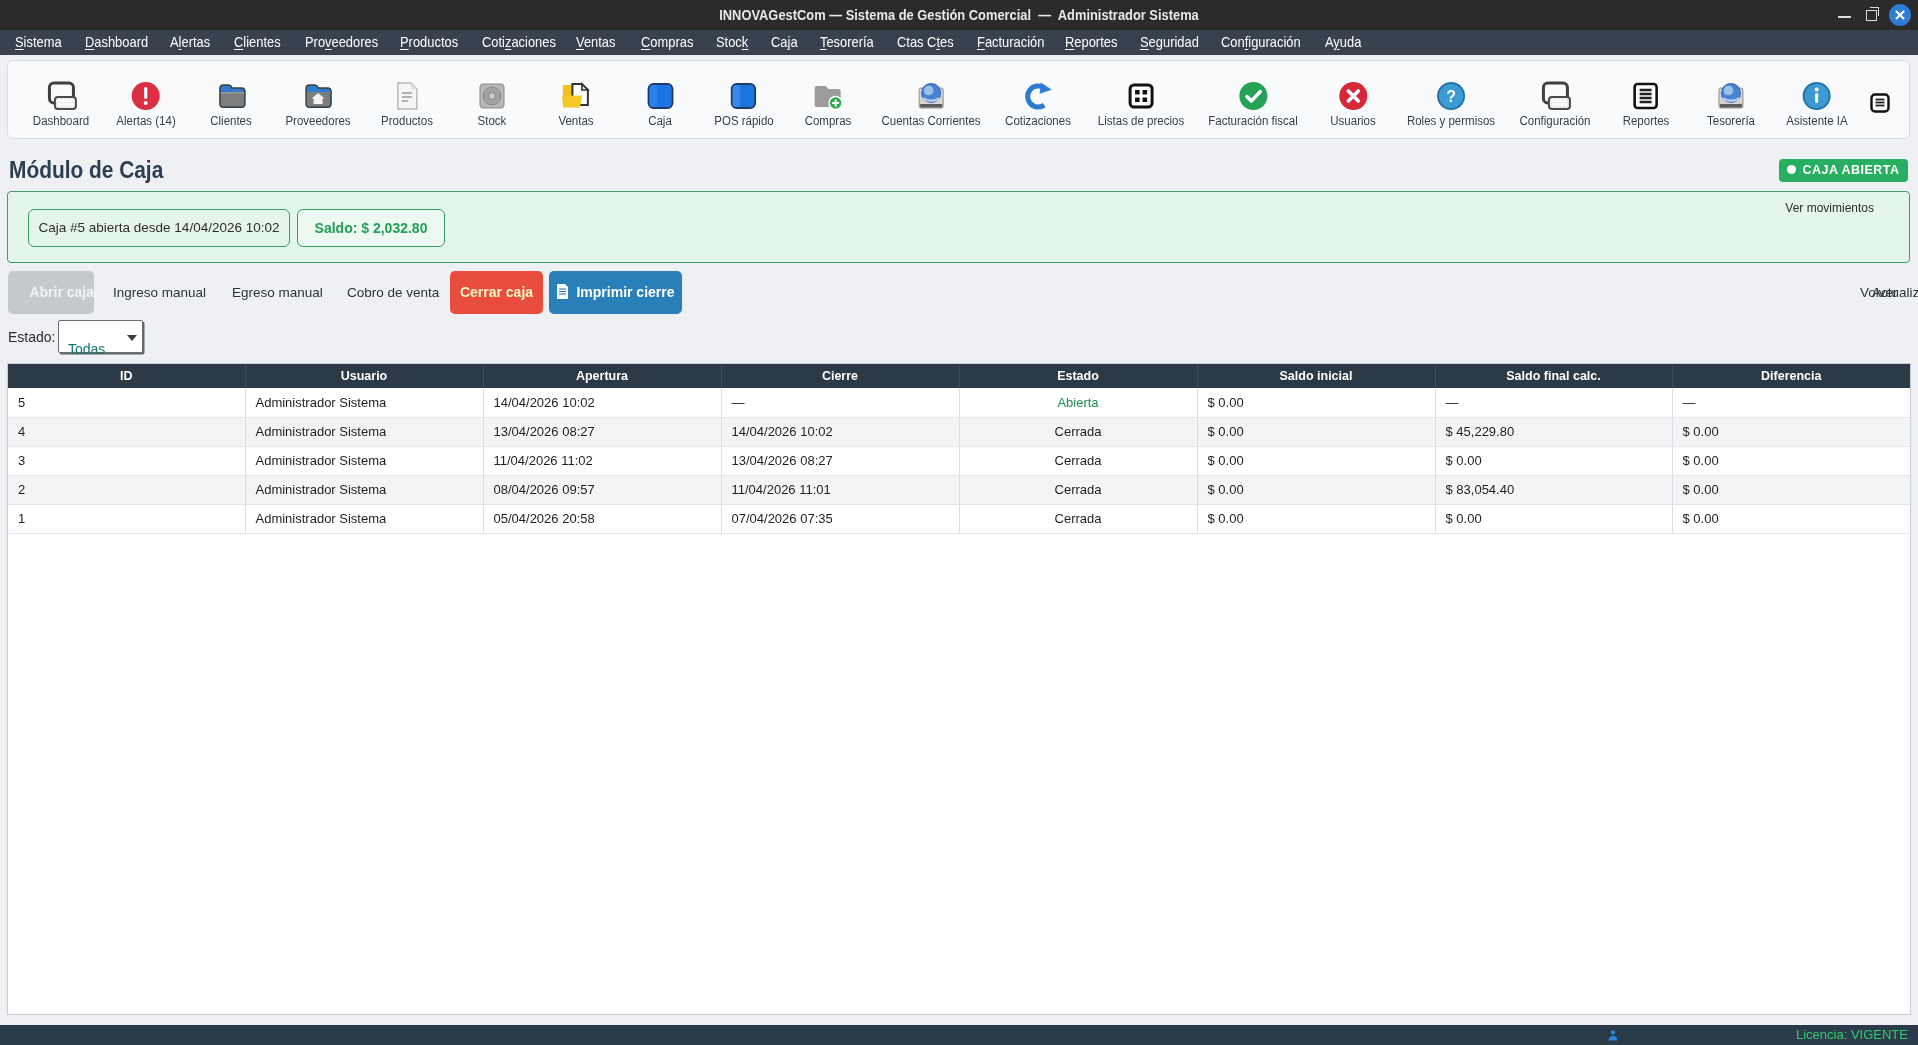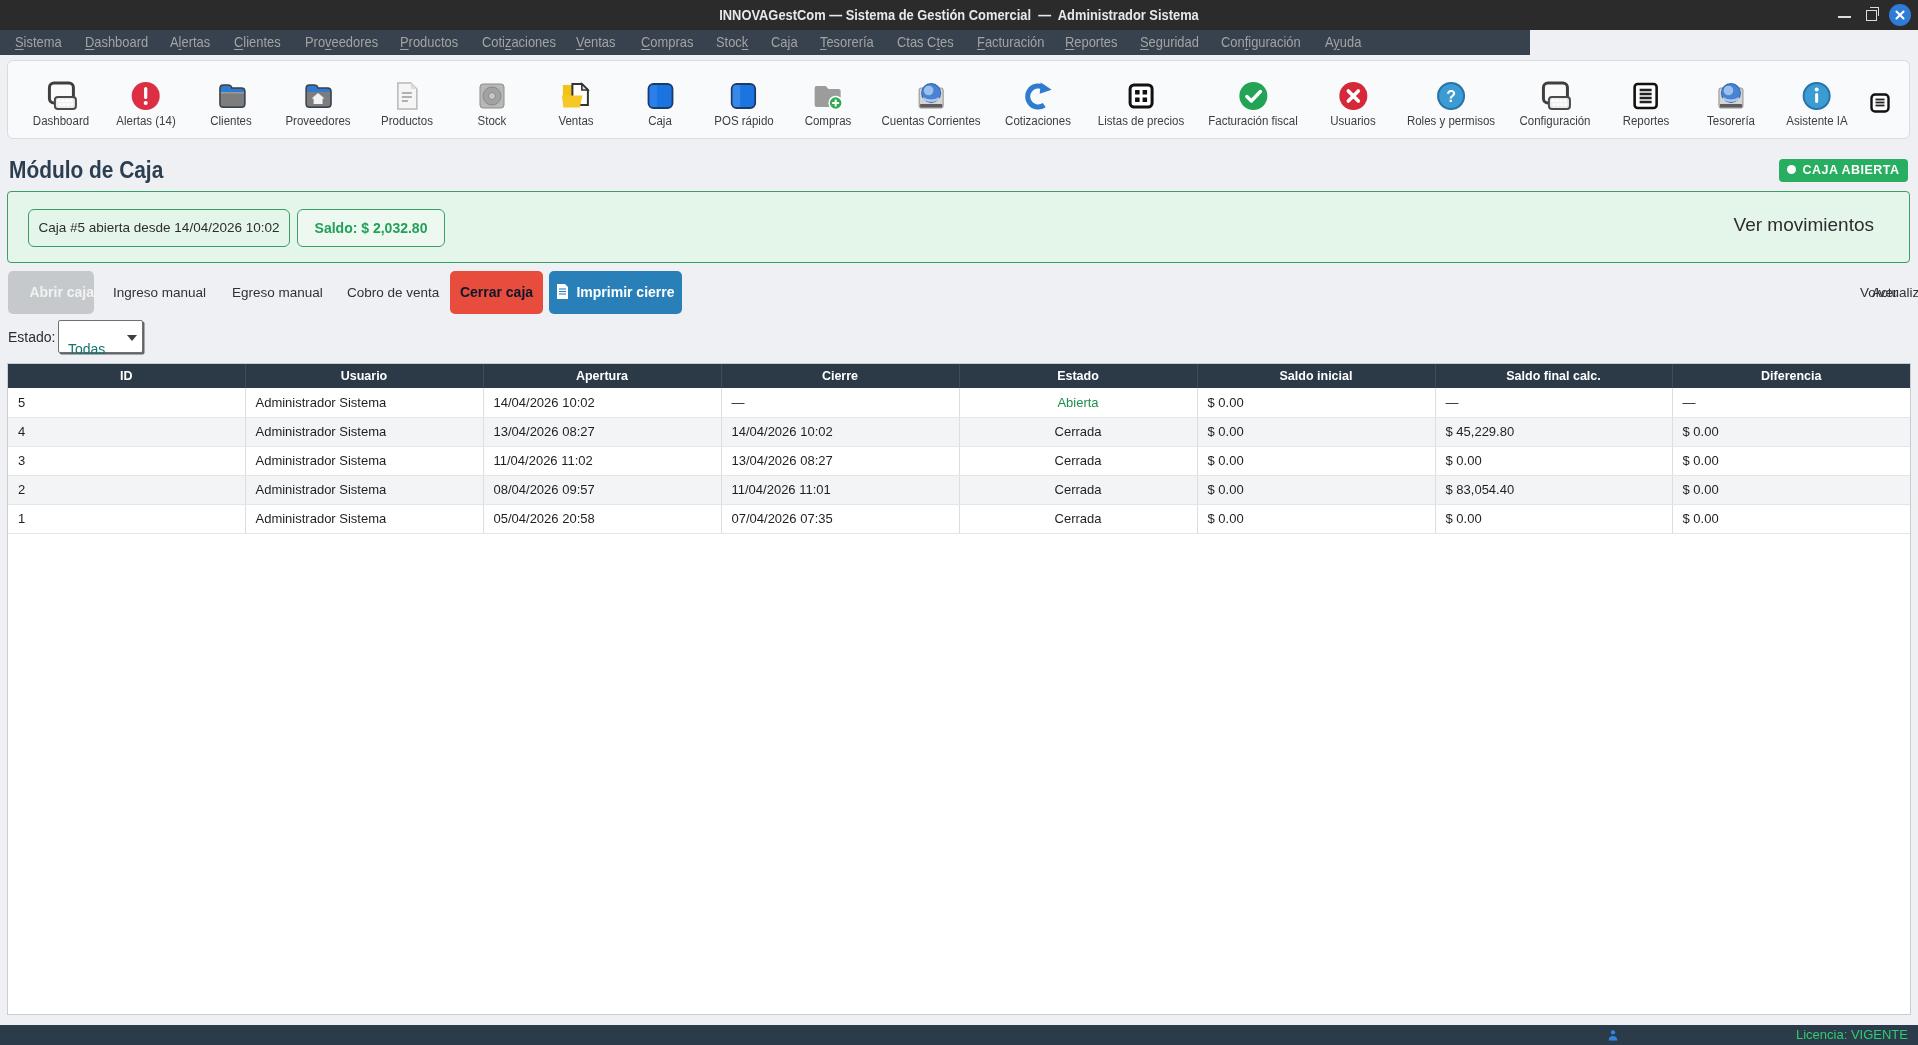--- a/index.html
+++ b/index.html
@@ -14,46 +14,46 @@
 .wmin::after{ content:""; position:absolute; left:2px; top:16px; width:13px; height:2px; background:#dcdcdc; }
 .wmax { left:1864px; width:18px; }
 .wmax::after{ content:""; position:absolute; left:2px; top:10px; width:9px; height:9px; border:1.5px solid #dcdcdc; }
 .wmax::before{ content:""; position:absolute; left:6px; top:7px; width:8px; height:8px; border-top:1.5px solid #dcdcdc; border-right:1.5px solid #dcdcdc; }
 .wclose { left:1889px; width:22px; top:4px; height:22px; border-radius:50%; background:#2e7cd6; }
 .wclose::before, .wclose::after { content:""; position:absolute; left:10px; top:5px; width:2px; height:12px; background:#fff; border-radius:1px; }
 .wclose::before { transform:rotate(45deg); }
 .wclose::after { transform:rotate(-45deg); }
 
 
-.menubar { position:absolute; left:0; top:30px; width:1530px; height:25px; background:#37424e; color:#a3a3a3; font-size:15px; }
+.menubar { position:absolute; left:0; top:30px; width:1918px; height:25px; background:#37424e; color:#ffffff; font-size:15px; }
 .menubar span { transform:scaleX(0.86); transform-origin:left center; }
 .menubar span { position:absolute; top:3px; white-space:nowrap; }
 .menubar u { text-decoration:underline; text-underline-offset:2px; }
 
 
 .toolbar { position:absolute; left:7px; top:60px; width:1903px; height:79px; background:#f9fafb; border:1px solid #d8dbdf; border-radius:6px; }
 .titem { position:absolute; top:19px; text-align:center; transform:translateX(-50%); }
 .titem .ic { width:32px; height:32px; margin:0 auto; }
 .titem .lbl { margin-top:2px; font-size:12.5px; color:#3a4046; white-space:nowrap; transform:scaleX(0.92); transform-origin:center; }
 
 
 .h1 { position:absolute; left:9px; top:156px; font-size:24px; font-weight:bold; color:#2c3e50; transform:scaleX(0.87); transform-origin:left center; white-space:nowrap; }
 .badge { position:absolute; left:1779px; top:159px; width:129px; height:23px; background:#27ae60; border-radius:4px; color:#fff; font-size:12.5px; font-weight:bold; text-align:center; line-height:23px; letter-spacing:0.5px; }
 .badge .dot { display:inline-block; width:9px; height:9px; border-radius:50%; background:#fff; margin-right:6px; }
 
 .greenpanel { position:absolute; left:7px; top:191px; width:1903px; height:72px; background:#e4f6ea; border:1px solid #3a9e66; border-radius:4px; }
 .gbtn1 { position:absolute; left:20px; top:17px; width:262px; height:38px; white-space:nowrap; font-size:13.5px; background:transparent; border:1px solid #3a9e66; border-radius:6px; color:#2d2d2d; text-align:center; line-height:36px; }
 .gbtn2 { position:absolute; left:289px; top:17px; width:148px; white-space:nowrap; height:38px; background:#edf8f1; border:1px solid #3a9e66; border-radius:6px; color:#22a05a; font-size:14px; font-weight:bold; text-align:center; line-height:36px; }
-.vermov { position:absolute; right:35px; top:22px; color:#2d2d2d; font-size:19px; }
+.vermov { position:absolute; right:35px; top:9px; color:#2d2d2d; font-size:12px; }
 
 .btnrow { position:absolute; left:0; top:271px; width:1918px; height:42px; }
 .abtn { position:absolute; top:0; height:43px; border-radius:5px; font-size:14px; text-align:center; white-space:nowrap; }
 .btn-abrir { left:8px; width:86px; background:#c6c9cb; color:#f0f2f3; font-weight:bold; line-height:43px;text-align:right; }
 .btn-flat { background:transparent; color:#2e3338; line-height:43px; font-size:13.5px; }
-.btn-cerrar { left:450px; width:93px; background:#e74c3c; color:#0f172a; font-weight:bold; line-height:43px; }
+.btn-cerrar { left:450px; width:93px; background:#e74c3c; color:#fef9c3; font-weight:bold; line-height:43px; }
 .btn-imprimir { left:549px; width:133px; background:#2980b9; color:#fff; font-weight:bold; line-height:43px; }
 
 .estado-lbl { position:absolute; left:8px; top:329px; font-size:14px; color:#2d2d2d; }
 .estado-sel { position:absolute; left:58px; top:320px; width:85px; height:33px; background:#fff; border:1px solid #707070; border-radius:2px; box-shadow:1.5px 1.5px 0 0 #5f6468; }
 .estado-sel .txt { position:absolute; left:9px; top:20px; font-size:14px; color:#0f766e; }
 .estado-sel .arr { position:absolute; right:5px; top:14px; width:0; height:0; border-left:5.5px solid transparent; border-right:5.5px solid transparent; border-top:6.5px solid #3f3f3f; }
 
 
 .tablewrap { position:absolute; left:7px; top:363px; width:1904px; height:652px; background:#fff; border:1px solid #c9ccd0; }
 table { border-collapse:collapse; width:1902px; table-layout:fixed; }

